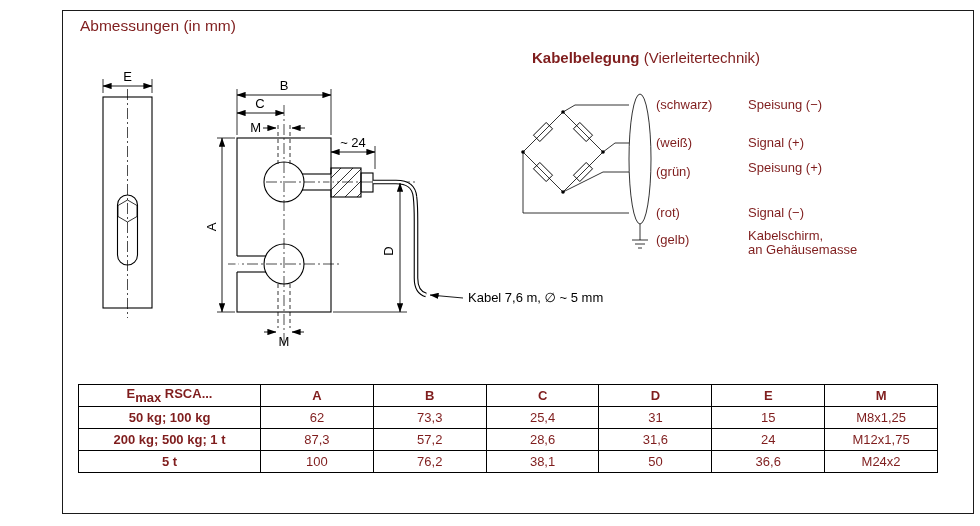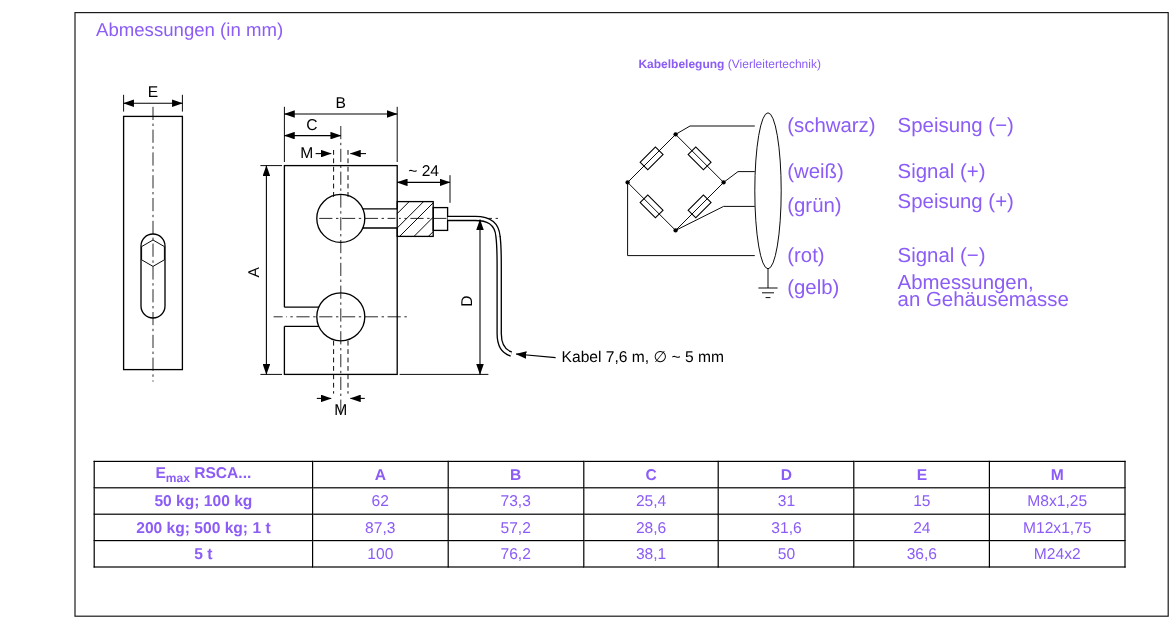--- a/index.html
+++ b/index.html
@@ -1,39 +1,39 @@
 <!DOCTYPE html>
 <html><head>
 <meta charset="utf-8">
 <style>
   html,body { margin:0; padding:0; background:#e8e8e8; }
   .page {
     position:relative; width:980px; height:526px; background:#ffffff;
-    font-family:"Liberation Sans", sans-serif; color:#8b5cf6; overflow:hidden;
+    font-family:"Liberation Sans", sans-serif; color:#7f1d1d; overflow:hidden;
   }
   .frame {
     position:absolute; left:62px; top:10px; width:912px; height:504px;
     border:1.5px solid #1b1b1b; box-sizing:border-box;
   }
   .page-title { position:absolute; left:80px; top:17px; font-size:15.5px; }
-  .kab-title  { position:absolute; left:532px; top:49px; font-size:10px; }
+  .kab-title  { position:absolute; left:532px; top:49px; font-size:15px; }
   .kab-title .bold { font-weight:bold; }
   svg.dims   { position:absolute; left:70px;  top:45px; }
   svg.bridge { position:absolute; left:505px; top:85px; }
-  .wire-color, .wire-func { position:absolute; font-size:17px; line-height:14px; white-space:nowrap; }
+  .wire-color, .wire-func { position:absolute; font-size:13px; line-height:14px; white-space:nowrap; }
   .dim-table {
     position:absolute; left:78px; top:384px; width:860px;
     border-collapse:collapse; font-size:13px; border:1.5px solid #000; table-layout:fixed;
   }
   .dim-table th, .dim-table td {
     border:1px solid #000; height:21px; text-align:center; padding:0 4px; overflow:hidden;
   }
   .dim-table th { font-weight:bold; }
   .rowlabel { font-weight:bold;margin-top:36px; }
-  sub { font-size:10px; }
+  sub { font-size:13px; }
   
   .ln  { stroke:#000; stroke-width:1.1; fill:none; }
   .tn  { stroke:#000; stroke-width:0.8; fill:none; }
   .dim { stroke:#000; stroke-width:0.9; fill:none; }
   .dash{ stroke:#000; stroke-width:0.8; fill:none; stroke-dasharray:4 3; }
   .cl  { stroke:#000; stroke-width:0.7; fill:none; stroke-dasharray:11 3 2 3; }
   .wht { stroke:#fff; stroke-width:3; fill:none; }
   svg text { font-family:"Liberation Sans", sans-serif; font-size:13px; fill:#000; }
 </style>
 </head>
@@ -195,21 +195,21 @@
   <div class="wire-func" style="left:748px; top:136px">Signal (+)</div>
 
   <div class="wire-color" style="left:656px; top:165px">(grün)</div>
   <div class="wire-func" style="left:748px; top:161px">Speisung (+)</div>
 
   <div class="wire-color" style="left:656px; top:206px">(rot)</div>
   <div class="wire-func" style="left:748px; top:206px">Signal (−)</div>
 
   <div class="wire-color" style="left:656px; top:233px">(gelb)</div>
   <div class="wire-func" style="left:748px; top:229px">
-    <div>Abmessungen,</div>
+    <div>Kabelschirm,</div>
     <div>an Gehäusemasse</div>
   </div>
 
   <table class="dim-table">
     <colgroup>
       <col style="width:182px">
         <col>
         <col>
         <col>
         <col>

